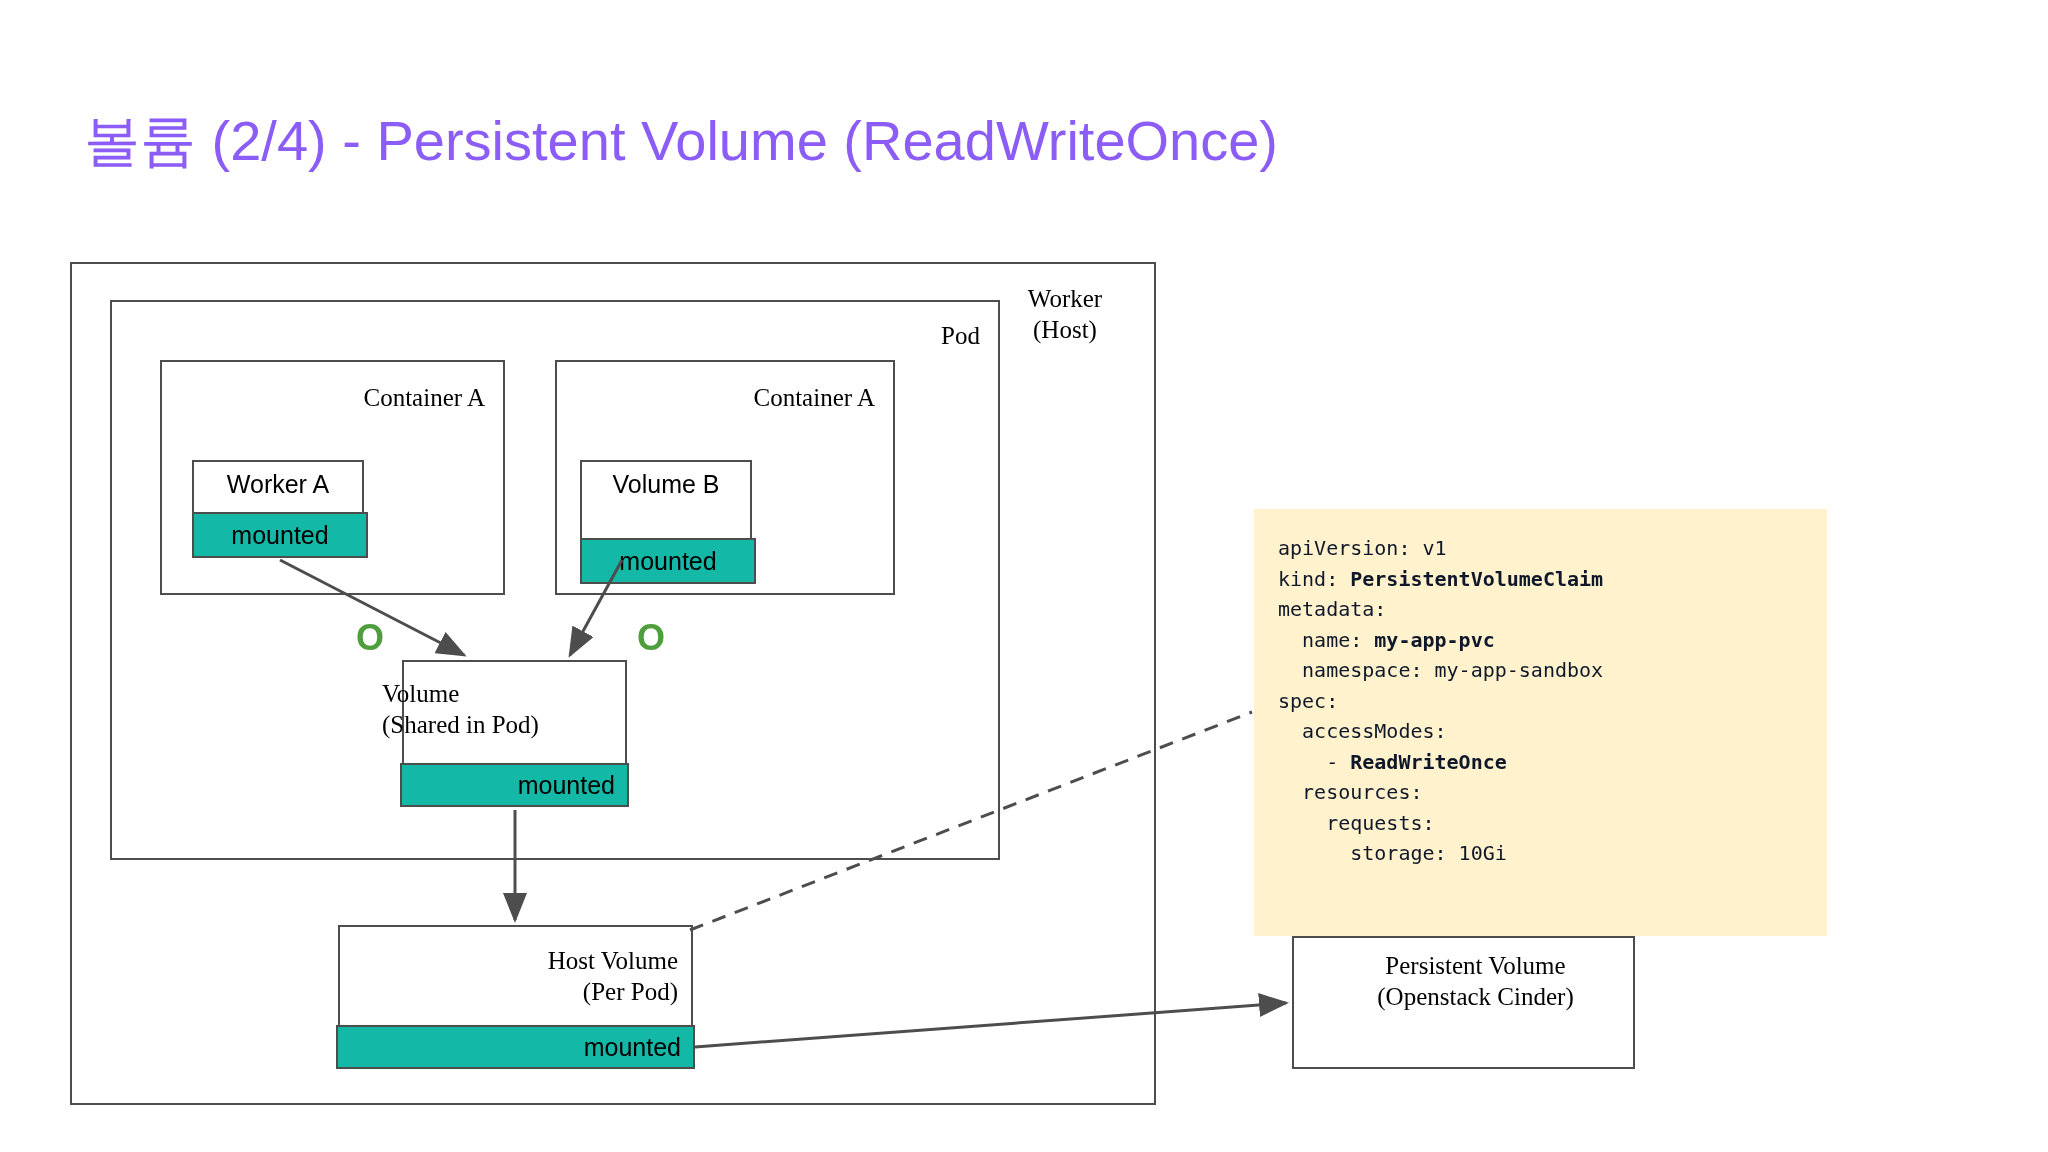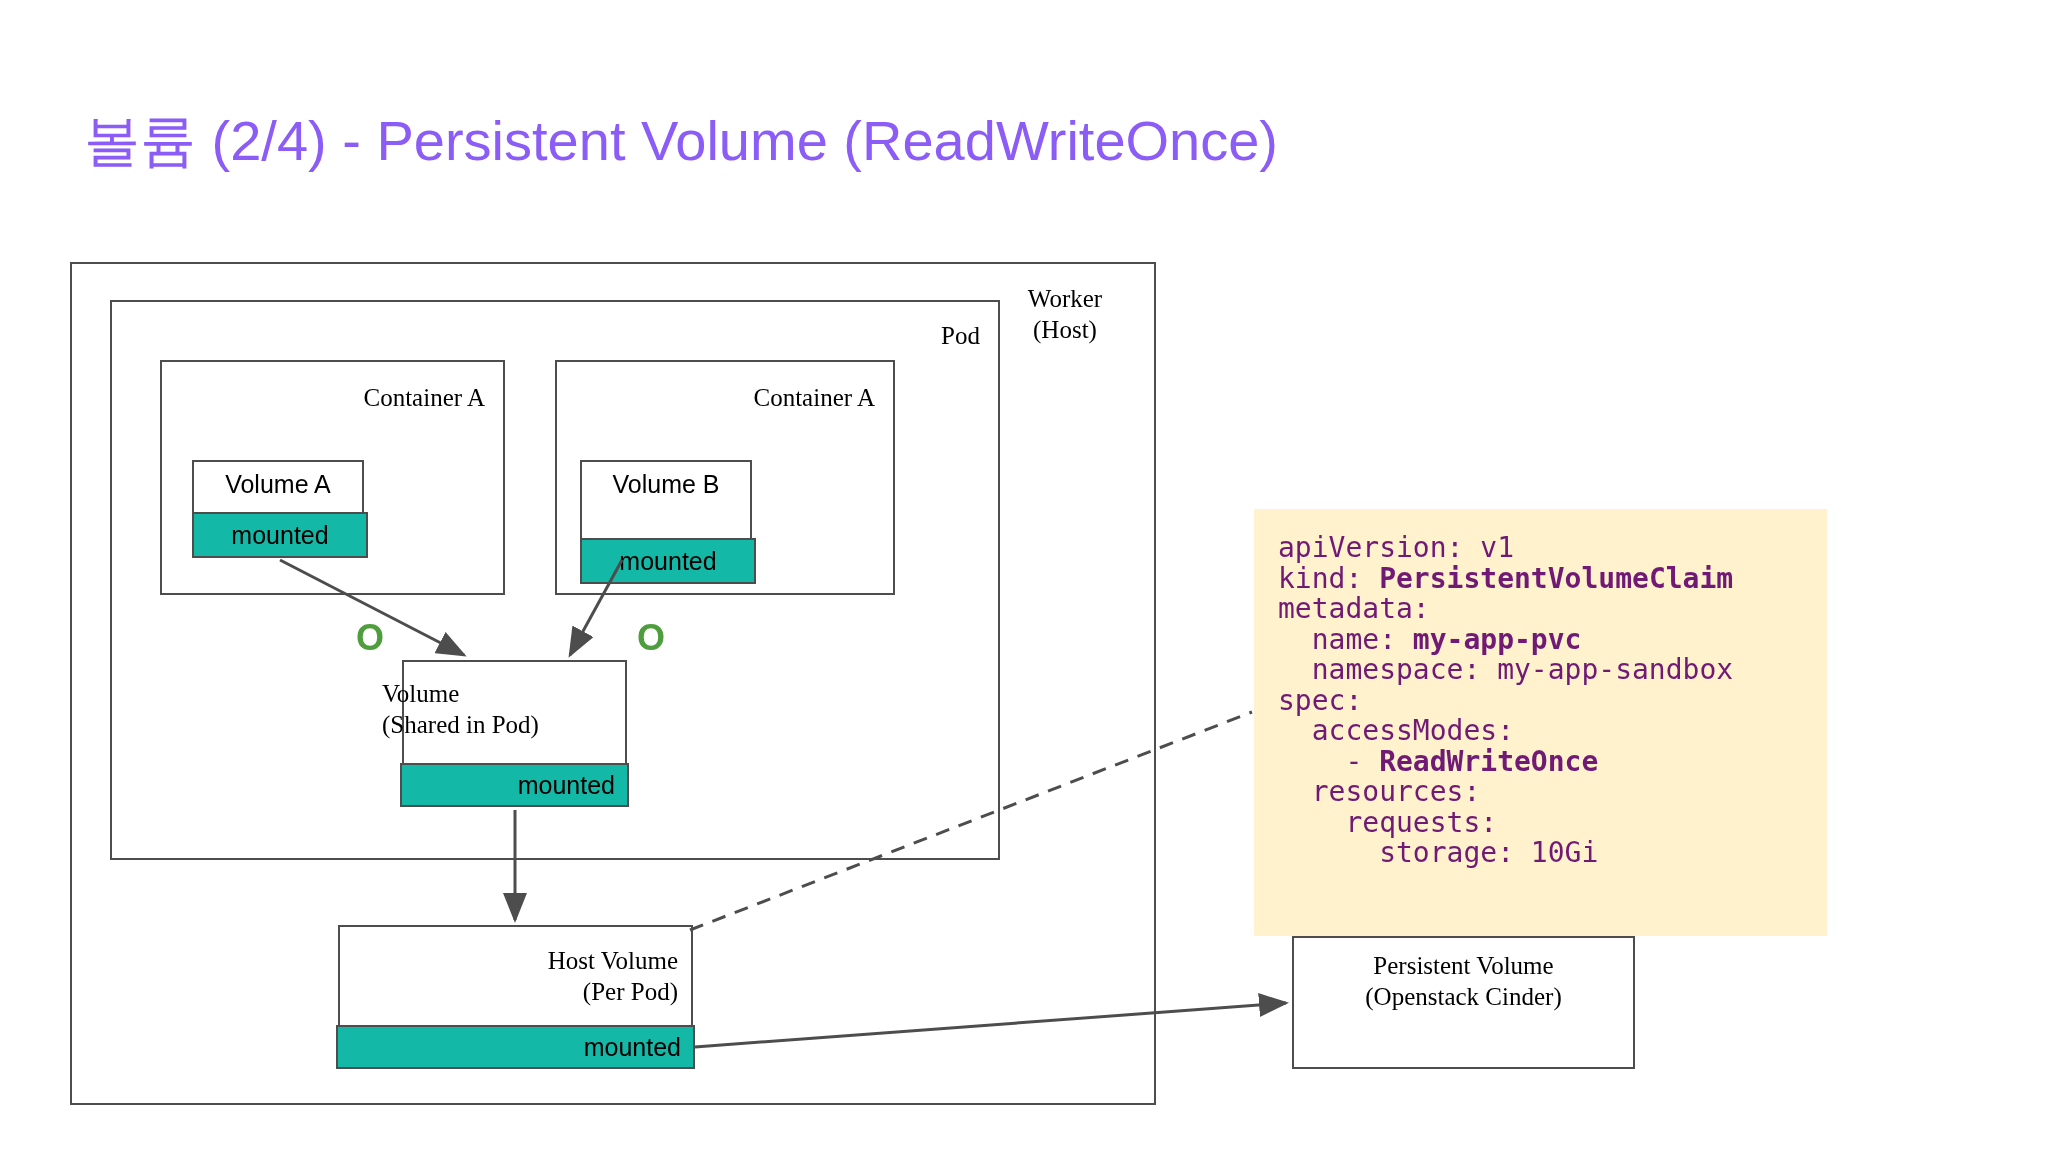--- a/index.html
+++ b/index.html
@@ -117,38 +117,39 @@
   #host-volume-mounted {
     left: 336px; top: 1025px; width: 359px; height: 44px;
     justify-content: flex-end; padding-right: 12px; bottom: auto;
   }
 
   
   #persistent-volume-box { left: 1292px; top: 936px; width: 343px; height: 133px; }
   #persistent-volume-label {
     left: 1292px; top: 950px; width: 343px;
     text-align: center;
+    padding-left: 12px;
   }
 
   
   #yaml-note {
     position: absolute;
     left: 1254px;
     top: 509px;
     width: 573px;
     height: 427px;
     background: #fff2cc;
     box-sizing: border-box;
     padding: 24px 0 0 24px;
   }
   #yaml-code {
     font-family: "DejaVu Sans Mono", "Liberation Mono", monospace;
-    font-size: 28px;
+    font-size: 20px;
     line-height: 30.5px;
-    color: #701a75;
+    color: #0f172a;
     white-space: pre;
     margin: 0;
   }
   #yaml-code b { font-weight: bold; }
 
   
   .green-o {
     position: absolute;
     font-size: 36px;
     font-weight: bold;
@@ -176,21 +177,21 @@
 <div class="box-label" id="worker-label">Worker
 (Host)</div>
 
 <div class="box" id="pod-box"></div>
 <div class="box-label" id="pod-label">Pod</div>
 
 <div class="box" id="container-a1-box"></div>
 <div class="box-label" id="container-a1-label">Container A</div>
 
 <div class="vol-small" id="volume-a-box">
-  <div class="vol-small-title">Volume A</div>
+  <div class="vol-small-title">Worker A</div>
   <div class="mount-band" id="volume-a-mounted">mounted</div>
 </div>
 
 <div class="box" id="container-a2-box"></div>
 <div class="box-label" id="container-a2-label">Container A</div>
 
 <div class="vol-small" id="volume-b-box">
   <div class="vol-small-title">Volume B</div>
   <div class="mount-band" id="volume-b-mounted">mounted</div>
 </div>

